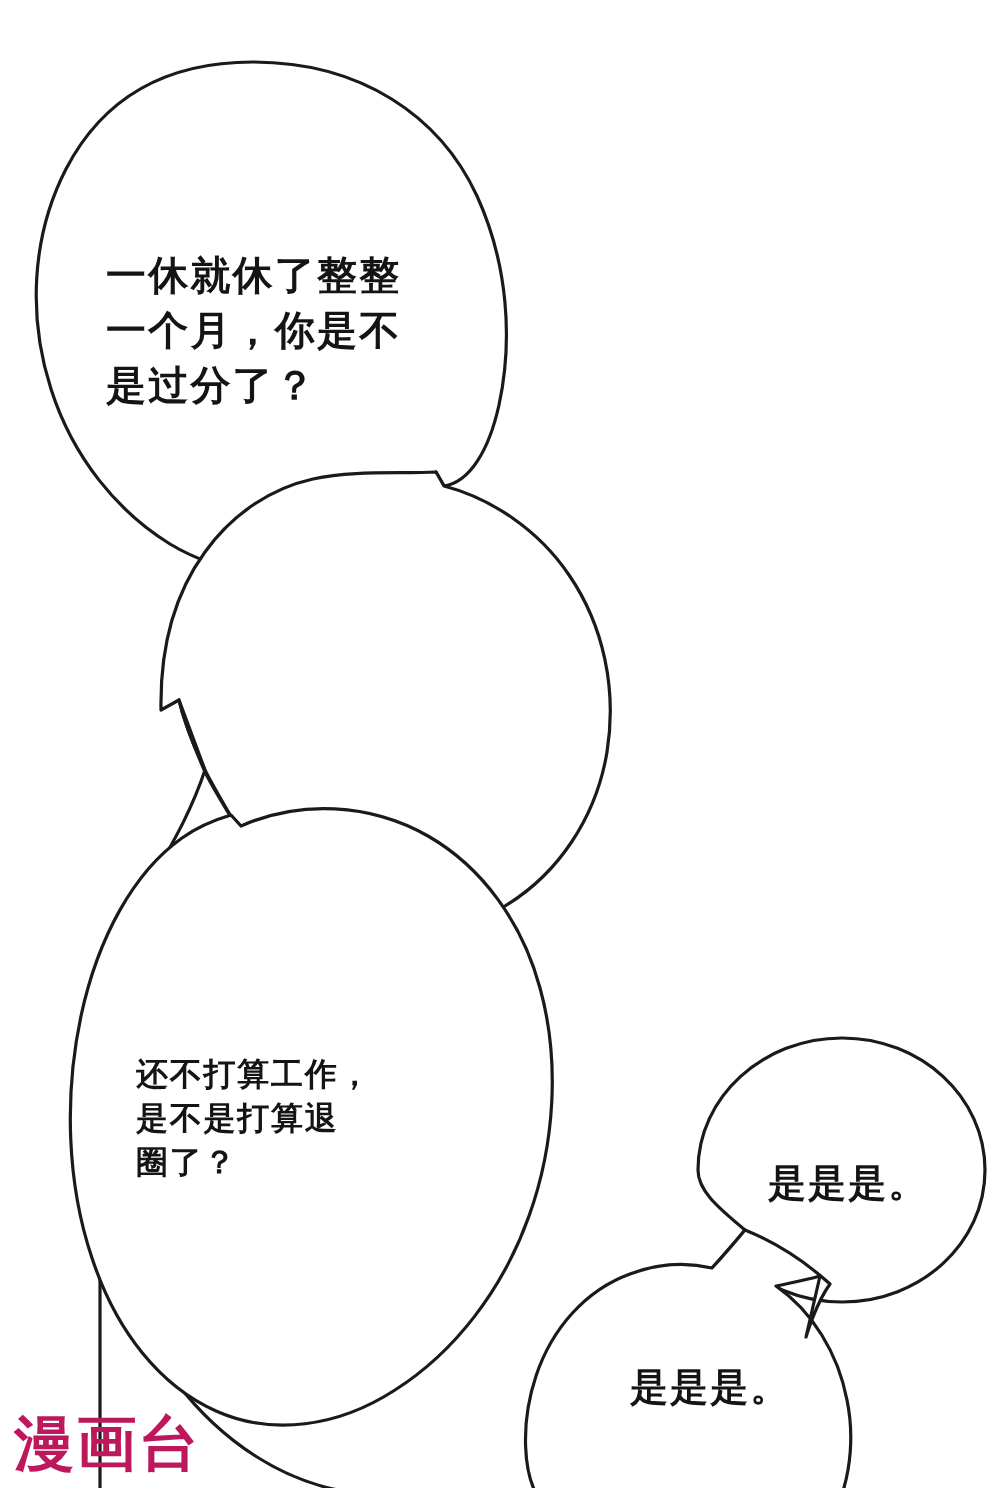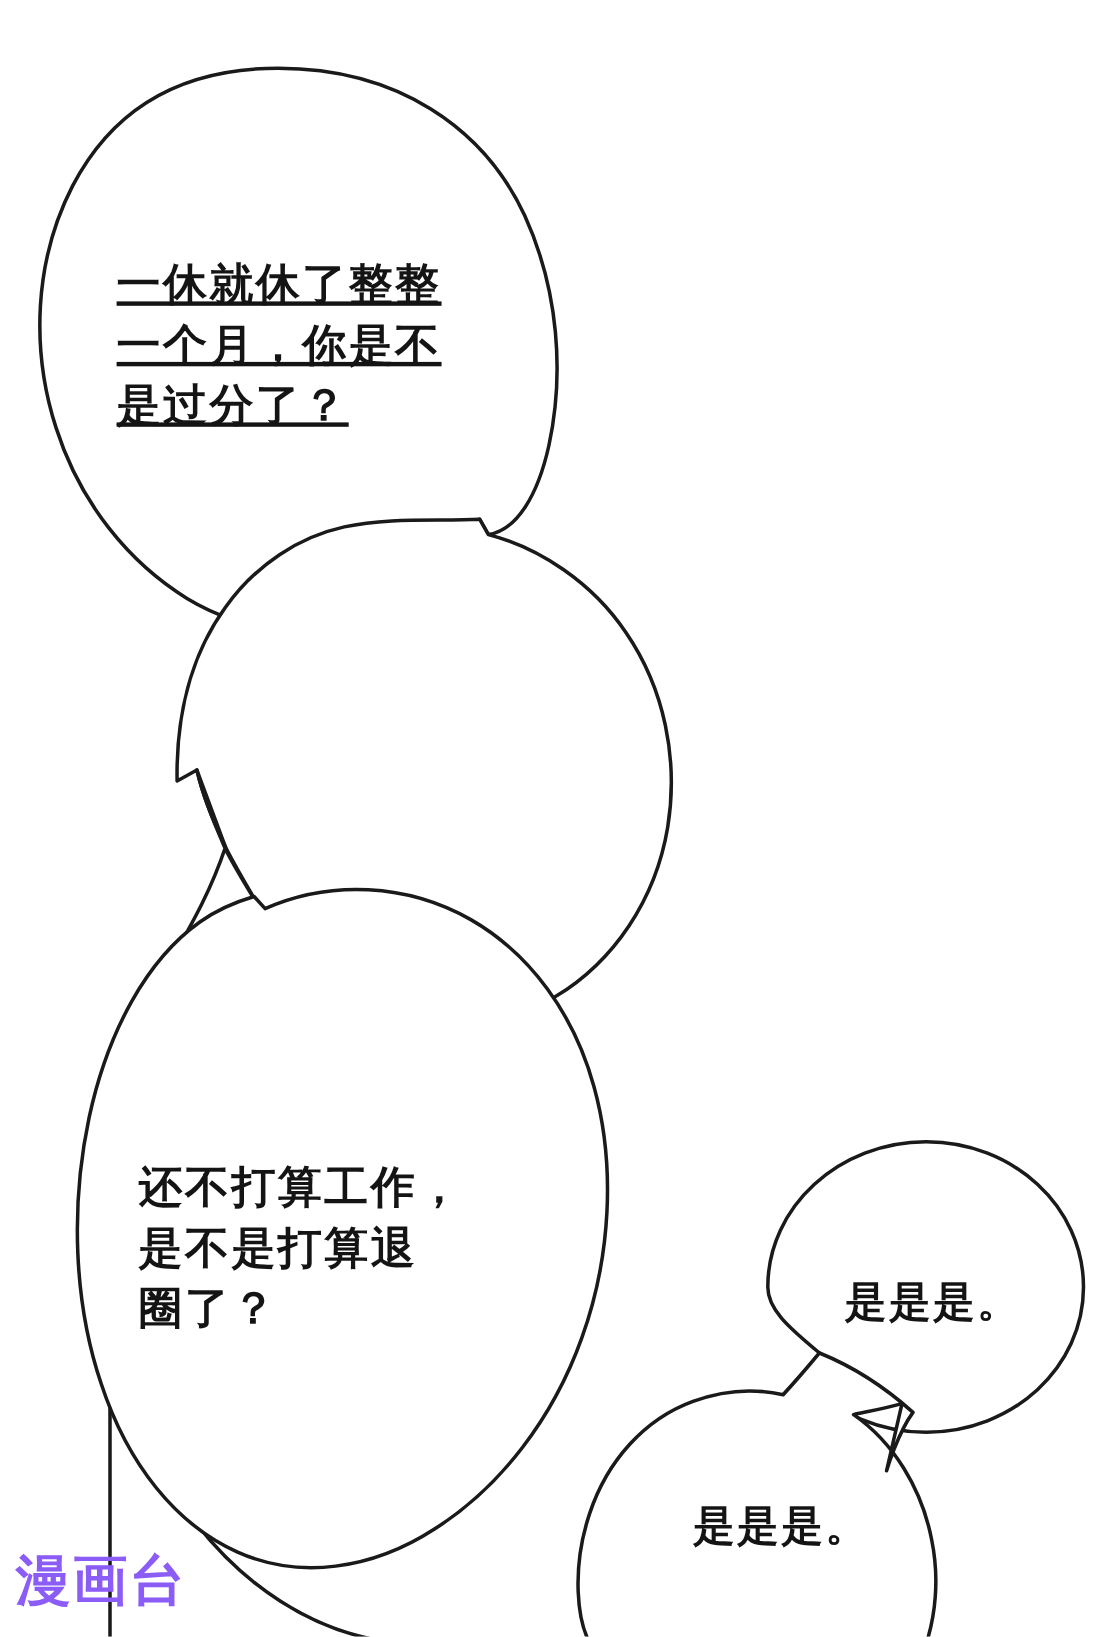--- a/index.html
+++ b/index.html
@@ -36,54 +36,53 @@
     color: #141414;
     font-family: "DejaVu Sans", "Liberation Sans", sans-serif;
     font-weight: 700;
     letter-spacing: 0.055em;
     line-height: 1.33;
     white-space: pre-line;
     -webkit-font-smoothing: antialiased;
   }
   #bubble-1-text {
     left: 106px;
-    top: 232px;
+    top: 248px;
     font-size: 40px;
     line-height: 1.37;
-    text-decoration: underline;
   }
   #bubble-2-text {
     left: 247px;
     top: 645px;
     font-size: 40px;
     line-height: 1.37;
   }
   #bubble-3-text {
-    left: 126px;
+    left: 136px;
     top: 1053px;
-    font-size: 40px;
+    font-size: 32px;
     line-height: 1.37;
   }
   #bubble-4-text {
     left: 768px;
     top: 1158px;
     font-size: 38px;
   }
   #bubble-5-text {
     left: 630px;
     top: 1362px;
     font-size: 38px;
   }
   #watermark {
     position: absolute;
     left: 14px;
     top: 1404px;
-    font-size: 50px;
+    font-size: 60px;
     font-weight: 700;
-    color: #8b5cf6;
+    color: #be185d;
     letter-spacing: 0.04em;
     user-select: none;
   }
 </style>
 </head>
 <body>
 
 <div id="page">
 
   <svg id="bubble-layer" viewBox="0 0 1000 1488" width="1000" height="1488" xmlns="http://www.w3.org/2000/svg">

